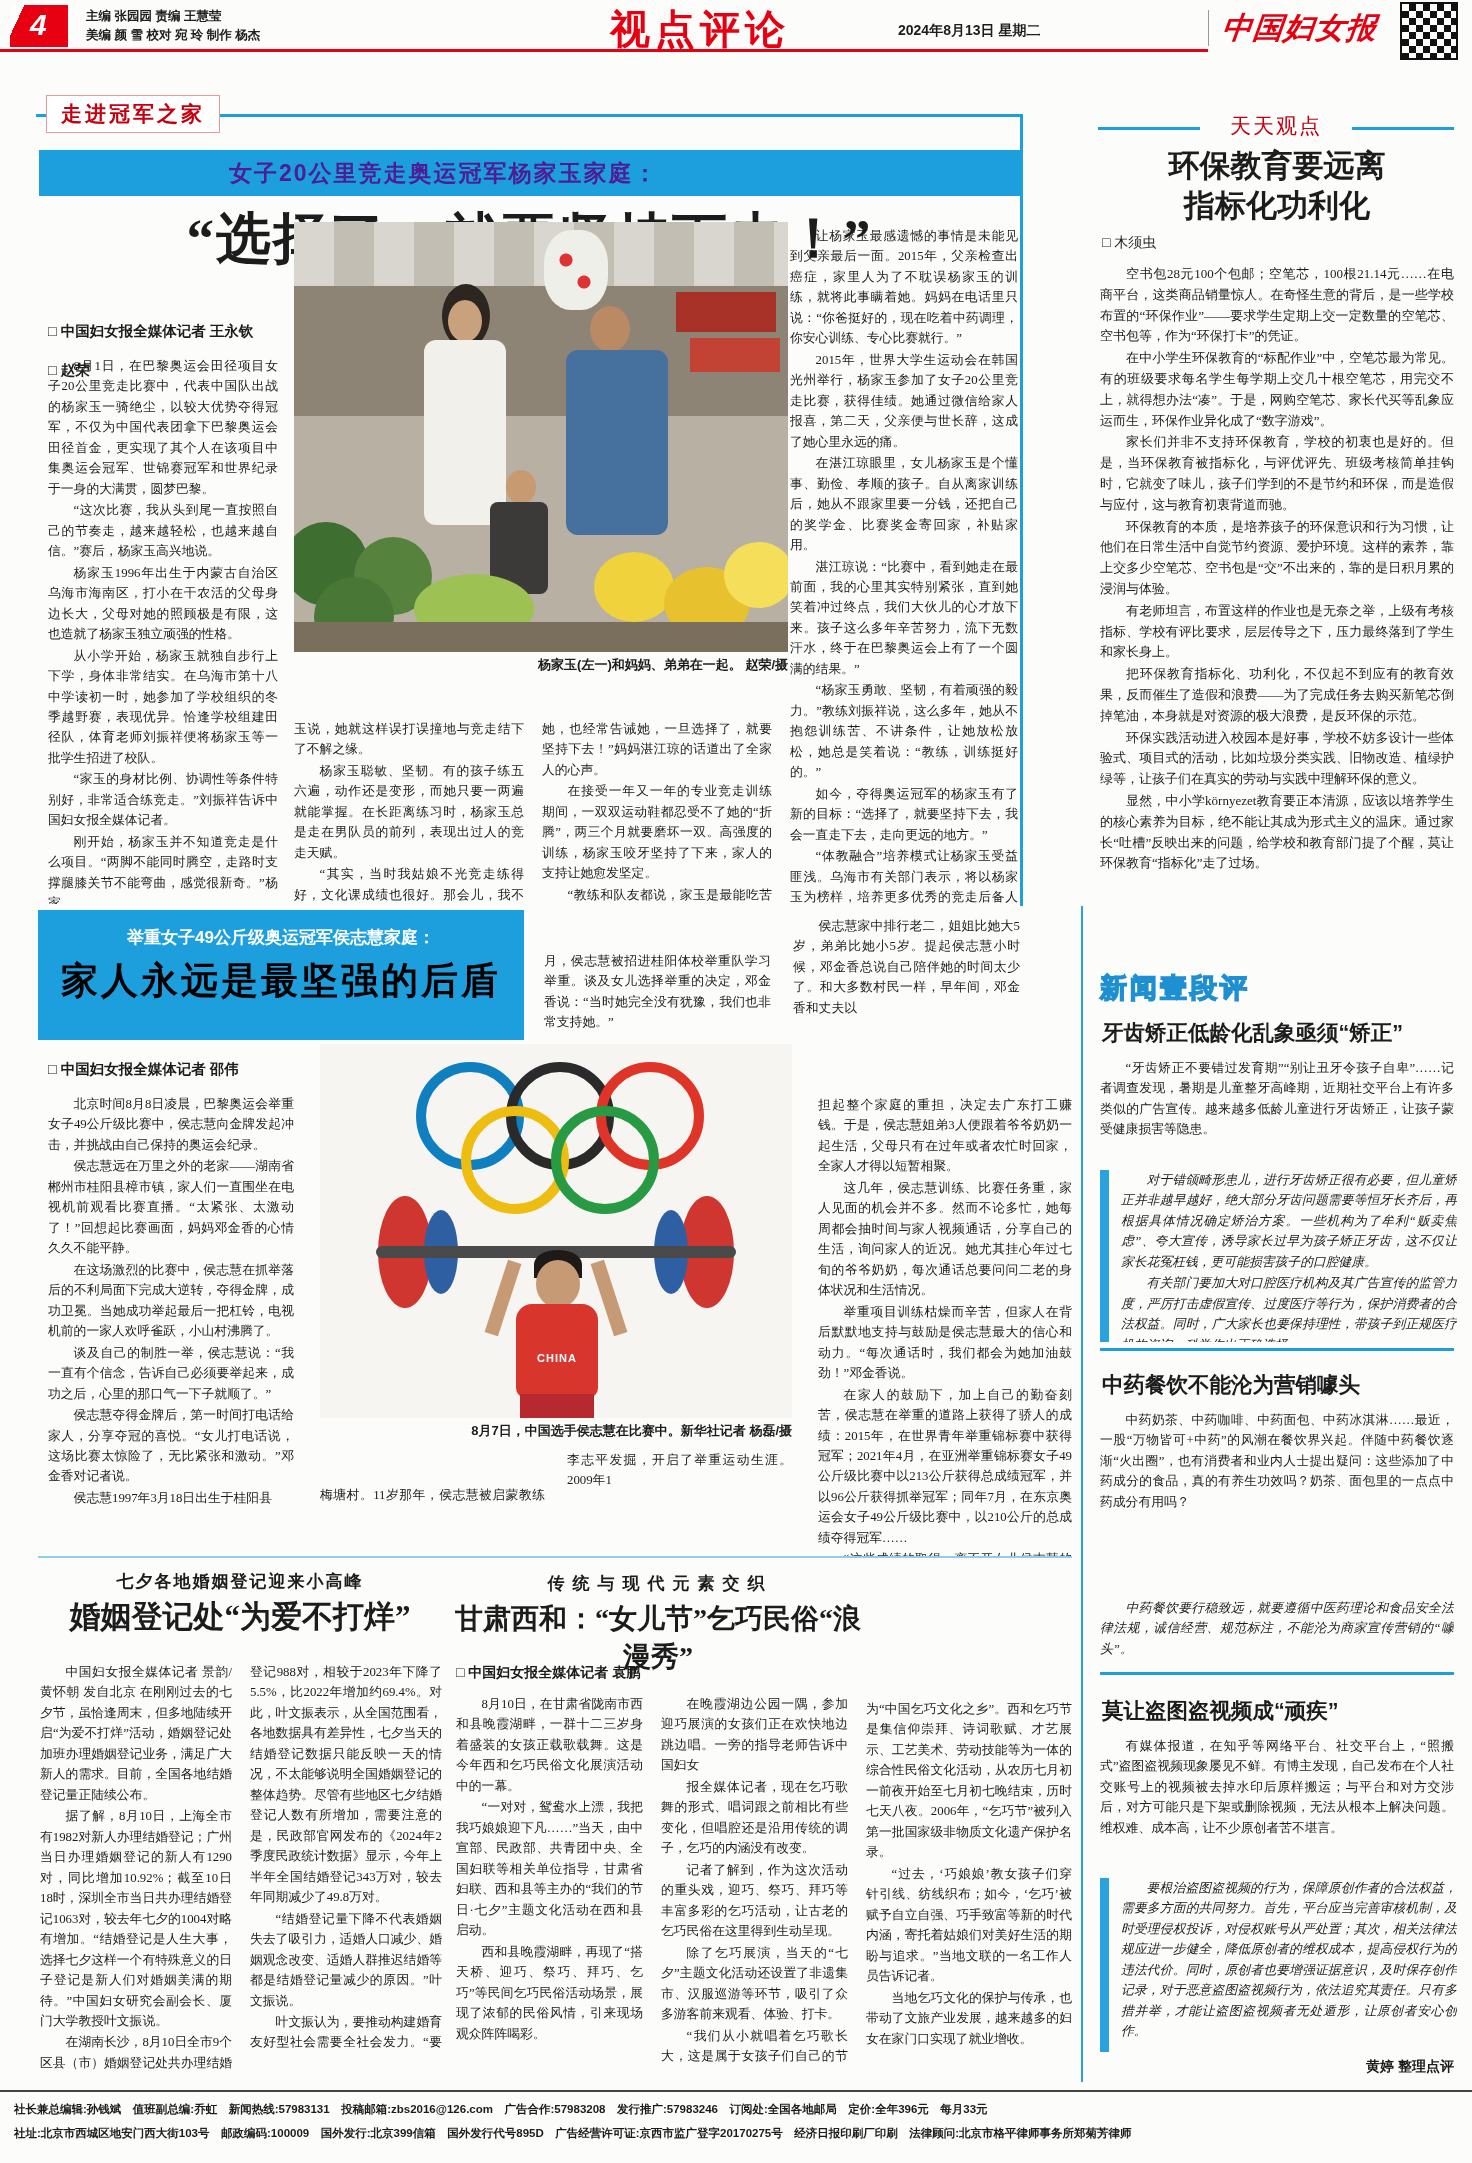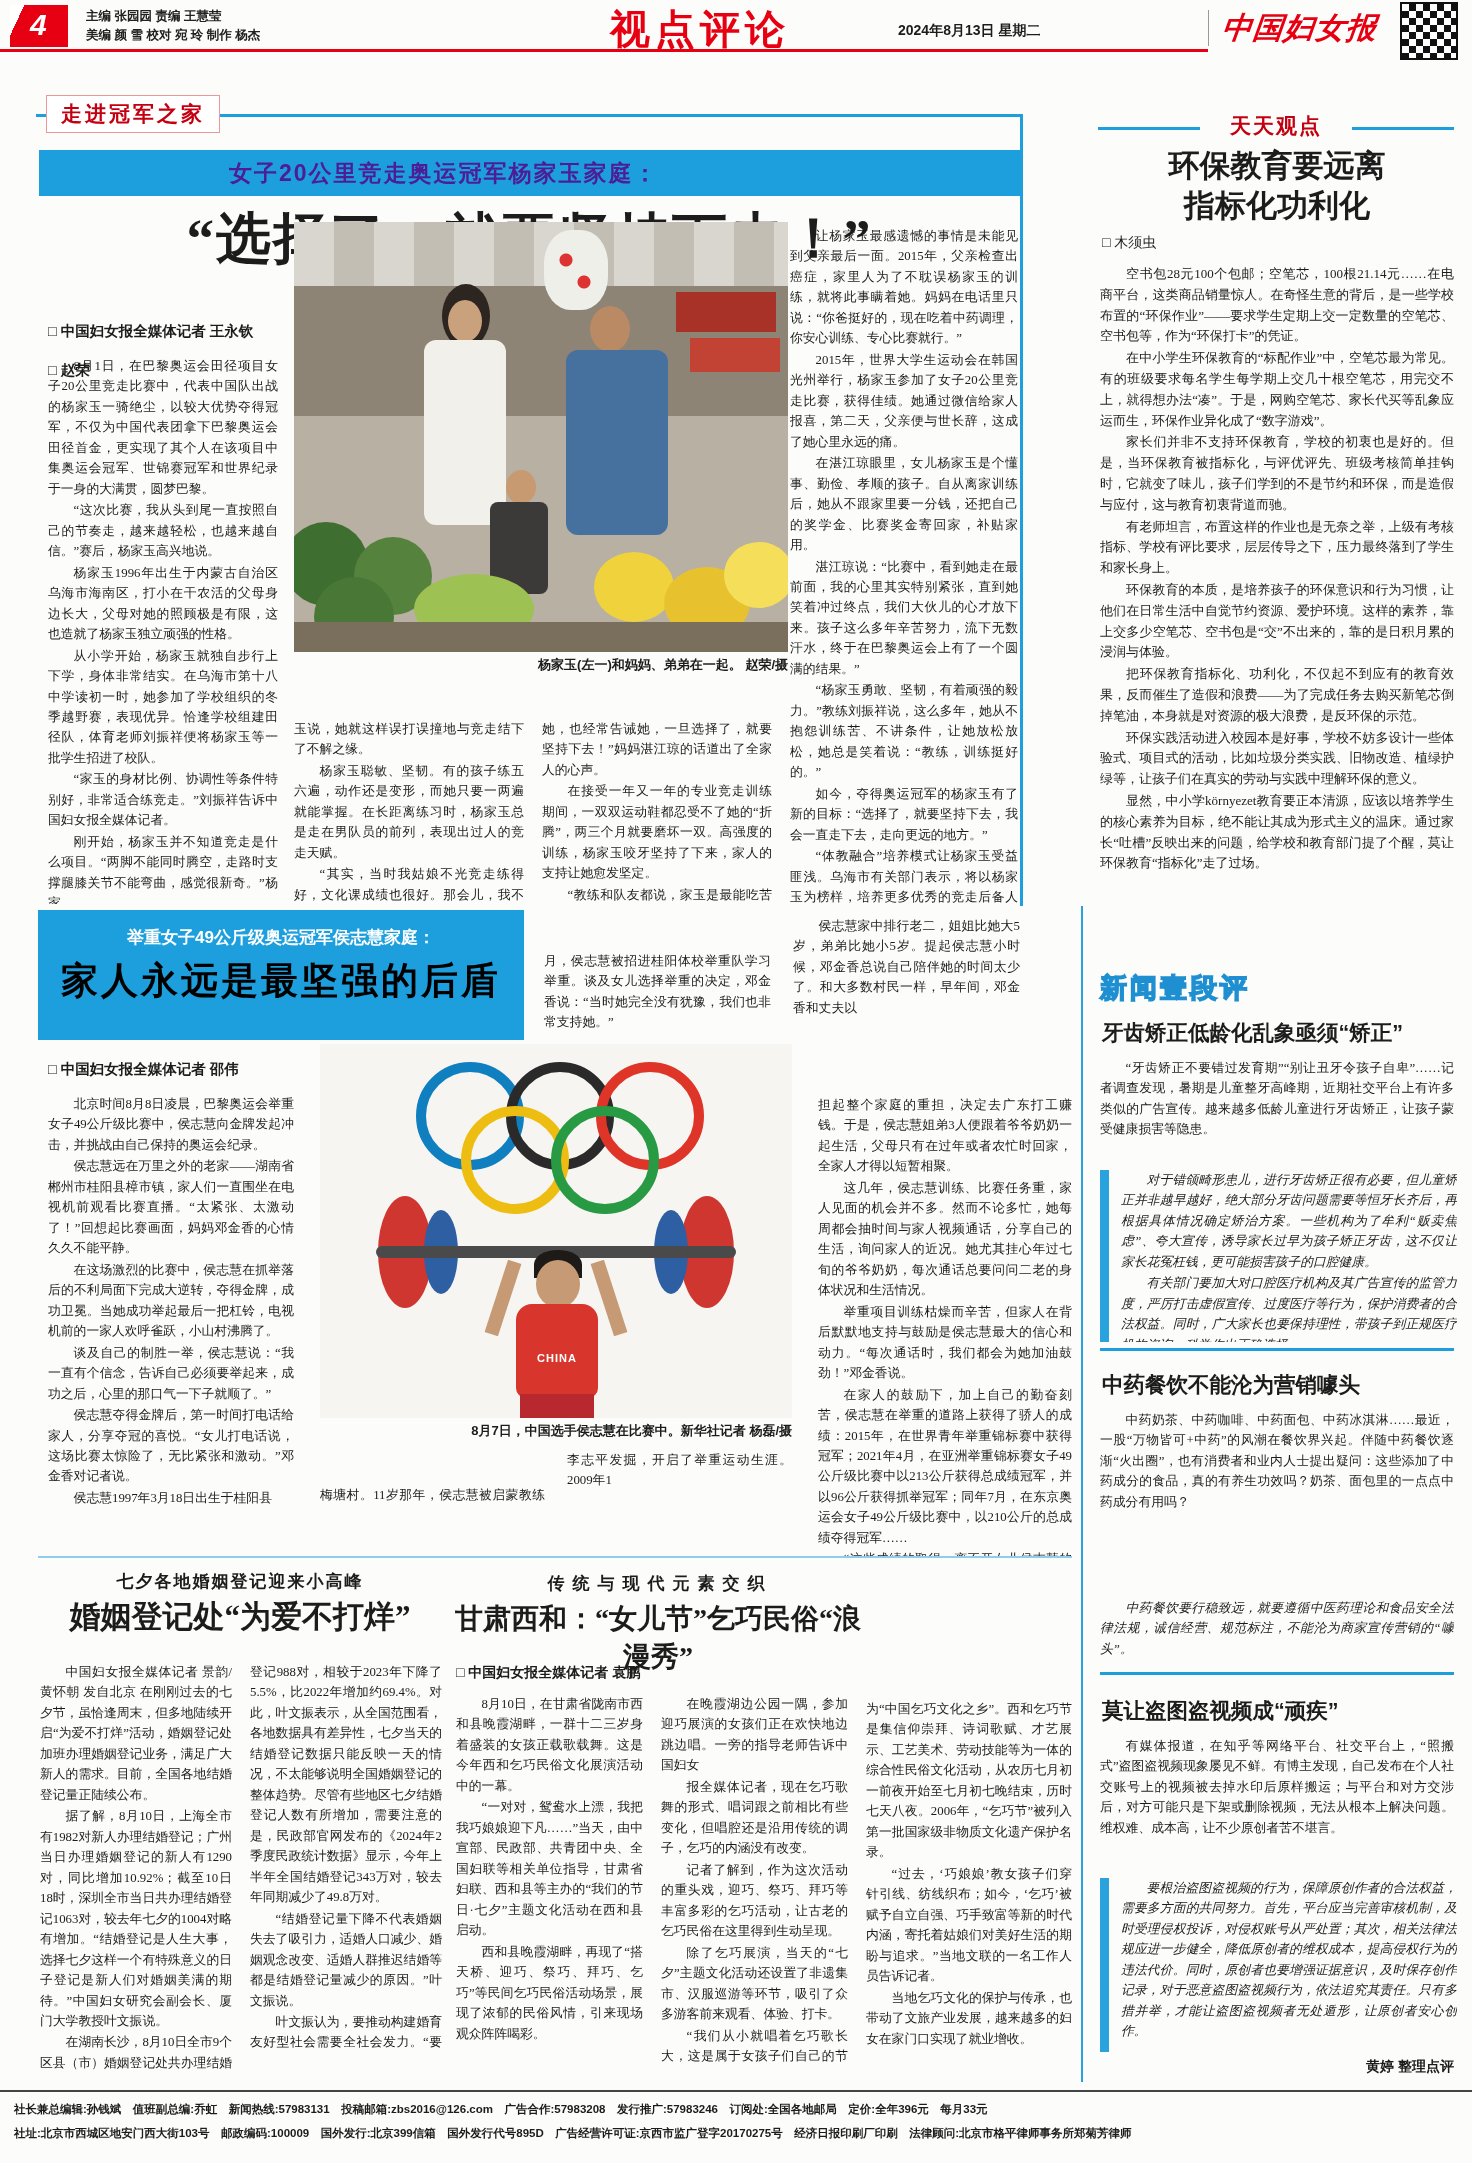--- a/index.html
+++ b/index.html
@@ -188,30 +188,30 @@
   </div>
 <div class="abs txt" style="left:866px;top:1664px;width:206px;height:416px;">
     <p class="cont">为“中国乞巧文化之乡”。西和乞巧节是集信仰崇拜、诗词歌赋、才艺展示、工艺美术、劳动技能等为一体的综合性民俗文化活动，从农历七月初一前夜开始至七月初七晚结束，历时七天八夜。2006年，“乞巧节”被列入第一批国家级非物质文化遗产保护名录。</p>
     <p>“过去，‘巧娘娘’教女孩子们穿针引线、纺线织布；如今，‘乞巧’被赋予自立自强、巧手致富等新的时代内涵，寄托着姑娘们对美好生活的期盼与追求。”当地文联的一名工作人员告诉记者。</p>
     <p>当地乞巧文化的保护与传承，也带动了文旅产业发展，越来越多的妇女在家门口实现了就业增收。</p>
   </div>
 
 <div class="abs" style="left:1081px;top:906px;width:2px;height:1176px;background:#2aa2de;"></div>
 <div class="abs" style="left:1098px;top:127px;width:102px;height:3px;background:#1e9fdd;"></div>
 <div class="abs" style="left:1352px;top:127px;width:102px;height:3px;background:#1e9fdd;"></div>
-<div class="abs" style="left:1200px;top:112px;width:152px;text-align:center;color:#c40010;font-weight:bold;font-size:21px;letter-spacing:2px;">天天观点</div>
+<div class="abs" style="left:1200px;top:112px;width:152px;text-align:center;color:#c40010;font-weight:normal;font-size:21px;letter-spacing:2px;">天天观点</div>
 <div class="abs hl-sans" style="left:1100px;top:146px;width:354px;text-align:center;font-size:31px;line-height:40px;white-space:pre-line;">环保教育要远离
 指标化功利化</div>
 <div class="abs sans" style="left:1102px;top:234px;font-weight:normal;font-size:14px;">□ 木须虫</div>
 <div class="abs txt" style="left:1100px;top:264px;width:354px;height:700px;font-size:13px;">
     <p>空书包28元100个包邮；空笔芯，100根21.14元……在电商平台，这类商品销量惊人。在奇怪生意的背后，是一些学校布置的“环保作业”——要求学生定期上交一定数量的空笔芯、空书包等，作为“环保打卡”的凭证。</p>
     <p>在中小学生环保教育的“标配作业”中，空笔芯最为常见。有的班级要求每名学生每学期上交几十根空笔芯，用完交不上，就得想办法“凑”。于是，网购空笔芯、家长代买等乱象应运而生，环保作业异化成了“数字游戏”。</p>
     <p>家长们并非不支持环保教育，学校的初衷也是好的。但是，当环保教育被指标化，与评优评先、班级考核简单挂钩时，它就变了味儿，孩子们学到的不是节约和环保，而是造假与应付，这与教育初衷背道而驰。</p>
+    <p>环保教育的本质，是培养孩子的环保意识和行为习惯，让他们在日常生活中自觉节约资源、爱护环境。这样的素养，靠上交多少空笔芯、空书包是“交”不出来的，靠的是日积月累的浸润与体验。</p>
     <p>有老师坦言，布置这样的作业也是无奈之举，上级有考核指标、学校有评比要求，层层传导之下，压力最终落到了学生和家长身上。</p>
-    <p>环保教育的本质，是培养孩子的环保意识和行为习惯，让他们在日常生活中自觉节约资源、爱护环境。这样的素养，靠上交多少空笔芯、空书包是“交”不出来的，靠的是日积月累的浸润与体验。</p>
     <p>把环保教育指标化、功利化，不仅起不到应有的教育效果，反而催生了造假和浪费——为了完成任务去购买新笔芯倒掉笔油，本身就是对资源的极大浪费，是反环保的示范。</p>
     <p>环保实践活动进入校园本是好事，学校不妨多设计一些体验式、项目式的活动，比如垃圾分类实践、旧物改造、植绿护绿等，让孩子们在真实的劳动与实践中理解环保的意义。</p>
     <p>显然，中小学környezet教育要正本清源，应该以培养学生的核心素养为目标，绝不能让其成为形式主义的温床。通过家长“吐槽”反映出来的问题，给学校和教育部门提了个醒，莫让环保教育“指标化”走了过场。</p>
   </div>
 
 <div class="abs sans" style="left:1100px;top:970px;width:354px;font-weight:bold;font-size:27px;letter-spacing:3px;color:#7ec6ec;-webkit-text-stroke:1.5px #1e8fd0;">新闻壹段评</div>
 <div class="abs hl-sans" style="left:1102px;top:1018px;width:352px;font-size:21.5px;">牙齿矫正低龄化乱象亟须“矫正”</div>
 <div class="abs txt" style="left:1100px;top:1058px;width:354px;height:106px;">
     <p>“牙齿矫正不要错过发育期”“别让丑牙令孩子自卑”……记者调查发现，暑期是儿童整牙高峰期，近期社交平台上有许多类似的广告宣传。越来越多低龄儿童进行牙齿矫正，让孩子蒙受健康损害等隐患。</p>
   </div>

